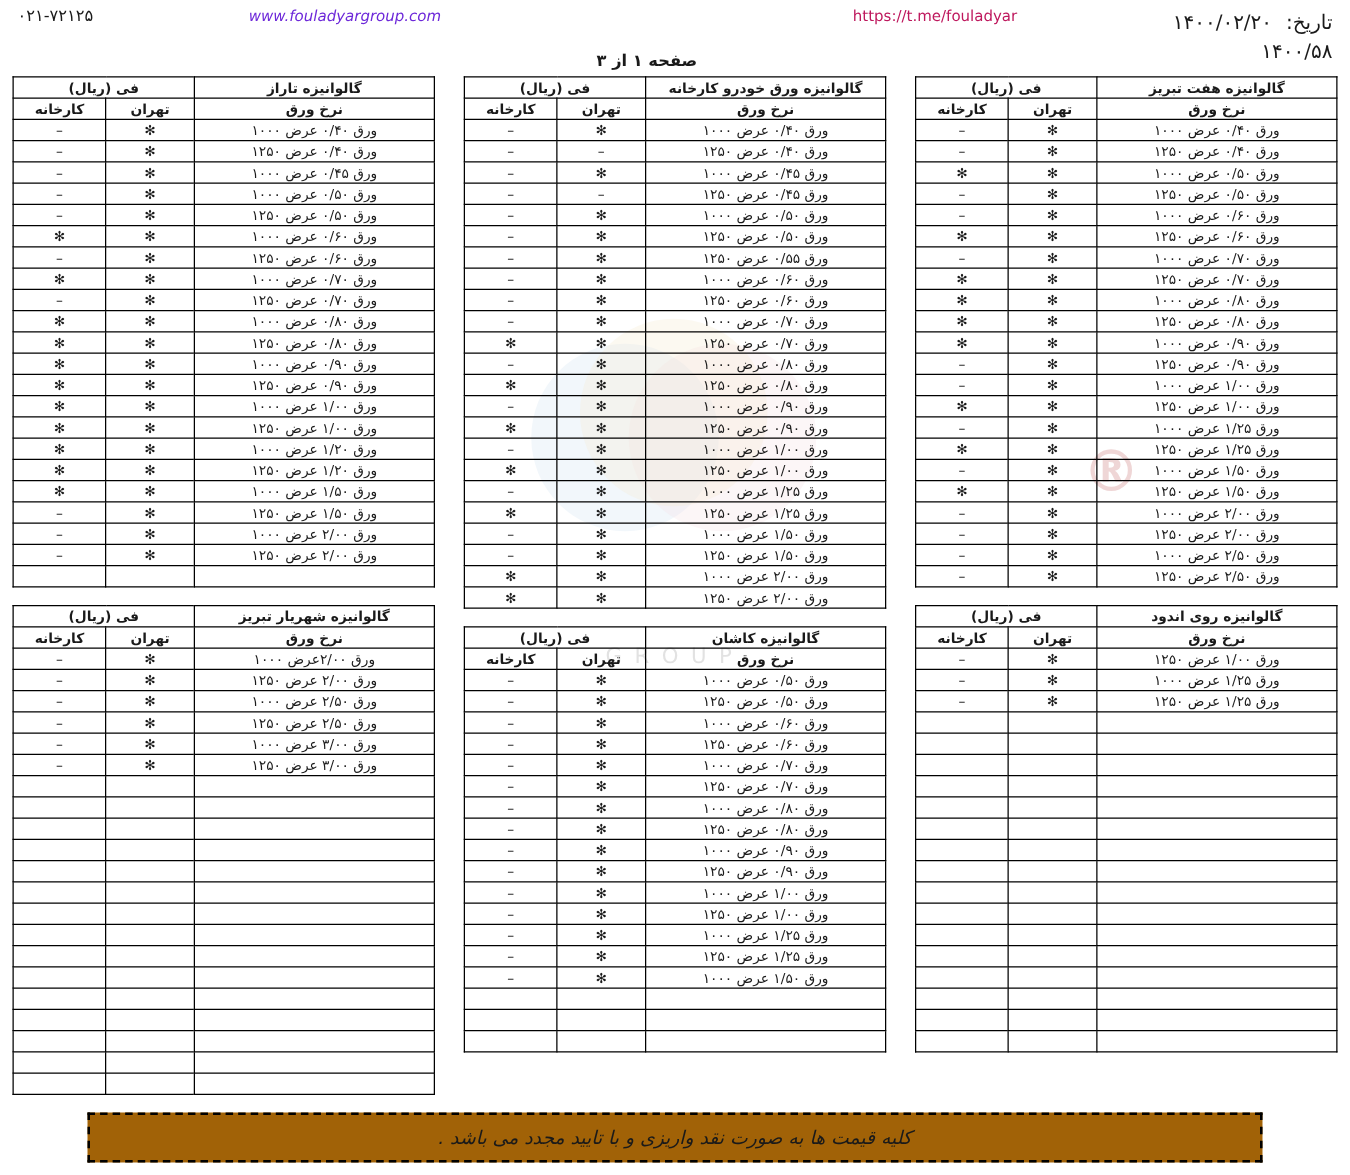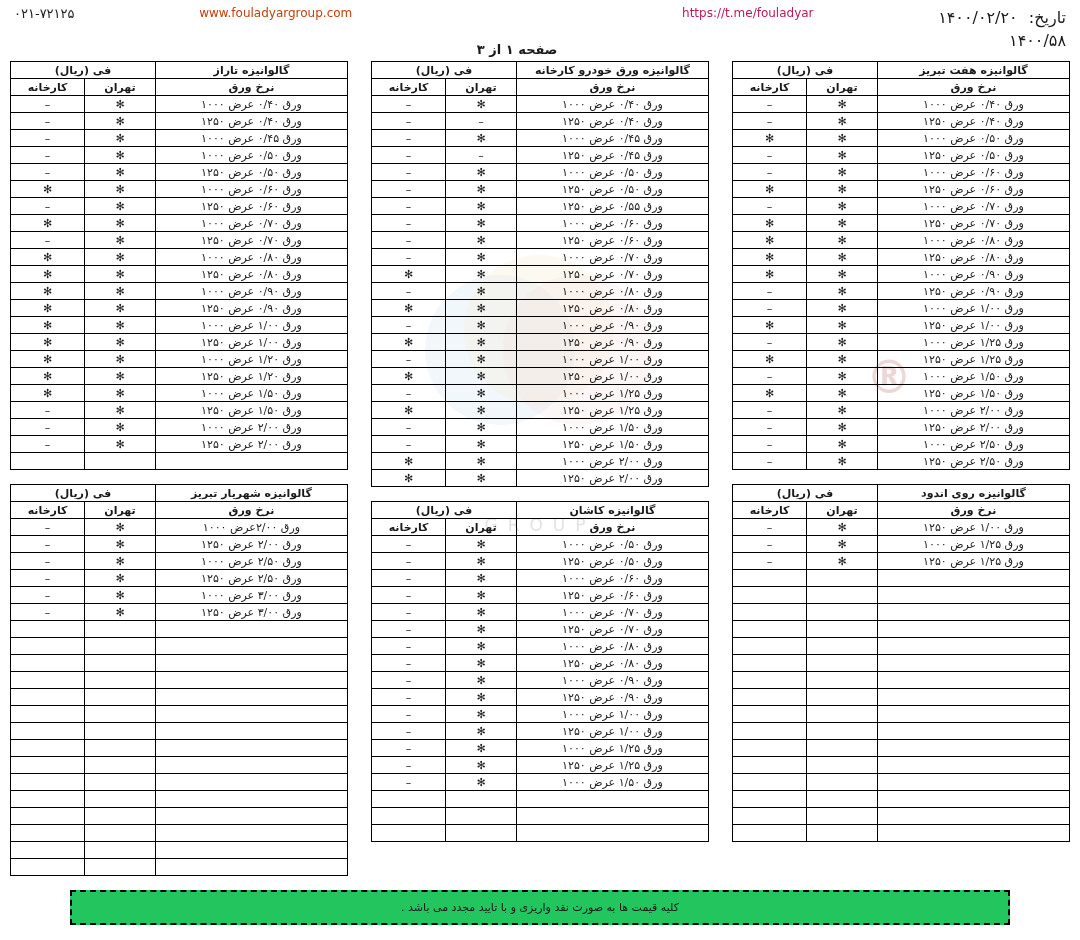--- a/index.html
+++ b/index.html
@@ -51,21 +51,21 @@
   .topbar{
     position:relative;z-index:2;
     display:flex;align-items:flex-start;justify-content:space-between;
     padding:6px 14px 4px 14px;
     direction:rtl;
   }
   .top-date{font-size:16px;line-height:1.45;white-space:nowrap;}
   .top-date .lbl{margin-left:6px;}
   .top-link{color:#be185d;font-size:12px;text-decoration:none;direction:ltr;}
   .top-page{font-size:13px;font-weight:bold;margin-top:36px;}
-  .top-site{color:#c2410c;font-size:12px;text-decoration:none;direction:ltr;}
+  .top-site{color:#6d28d9;font-size:12px;text-decoration:none;direction:ltr;font-style:italic;}
   .top-phone{font-size:13px;direction:ltr;white-space:nowrap;}
 
   
   .sheet{
     position:relative;z-index:2;
     display:flex;
     justify-content:space-between;
     padding:0 10px;
     gap:10px;
     direction:rtl;
@@ -105,23 +105,24 @@
   .c-teh{width:21%;}
   .c-fac{width:22%;}
   .star{font-size:10px;}
 
   
   .note{
     position:relative;z-index:2;
     margin:14px 70px 0 70px;
     border:2px dashed #000;
     text-align:center;
-    font-size:11px;
+    font-size:15px;
     padding:9px 0;
-    background:#22c55e;
+    background:#a16207;
+    font-style:italic;
   }
 </style>
 </head>
 <body>
 
 <div class="watermark">
   <div class="wm-inner">
     <div class="wm-circle">
       <span class="wm-c wm-c1"></span>
       <span class="wm-c wm-c2"></span>

